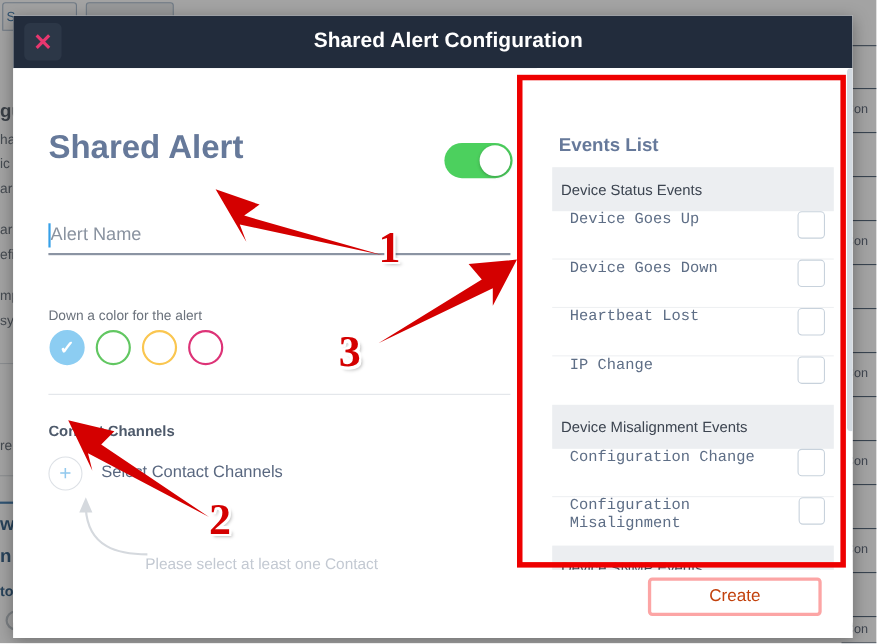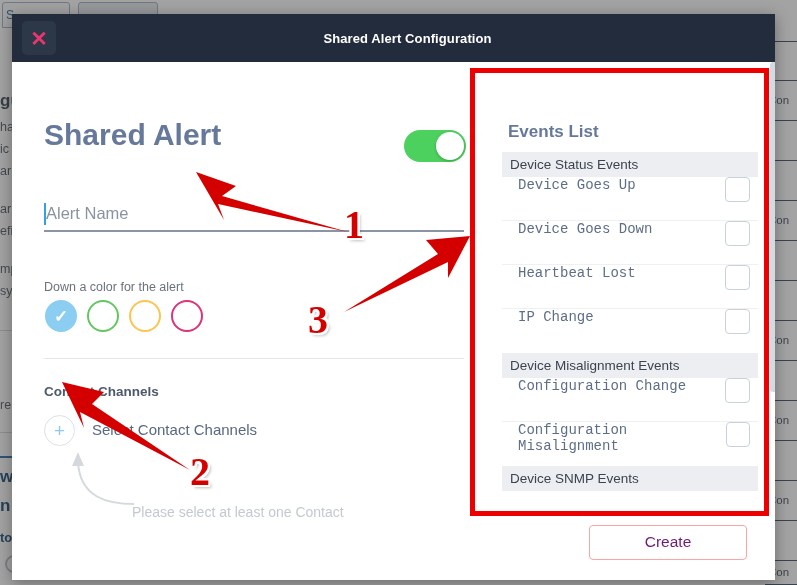--- a/index.html
+++ b/index.html
@@ -120,21 +120,21 @@
     height: 48px;
     background: #222c3c;
     display: flex;
     align-items: center;
   }
   .modal-title {
     position: absolute;
     left: 0; right: 0;
     text-align: center;
     color: #ffffff;
-    font-size: 13px;
+    font-size: 19px;
     font-weight: bold;
     letter-spacing: 0.1px;
     margin-left: 28px;
   }
   .close-btn {
     position: absolute;
     left: 10px;
     top: 7px;
     width: 34px;
     height: 34px;
@@ -339,21 +339,21 @@
   }
   .events-list {
     position: absolute;
     left: 14px;
     top: 90px;
     width: 256px;
     height: 428px;
   }
   .group-head {
     box-sizing: border-box;
-    height: 25px;
+    height: 40px;
     background: #eceef1;
     color: #3c4450;
     font-size: 13.5px;
     display: flex;
     align-items: center;
     padding-left: 8px;
   }
   .event-row {
     box-sizing: border-box;
     height: 44px;
@@ -432,22 +432,22 @@
     align-items: center;
     justify-content: center;
     cursor: pointer;
     font-family: "Liberation Sans", sans-serif;
   }
   .btn-cancel {
     border: 1px solid #5b6472;
     color: #8d95a1;
   }
   .btn-create {
-    border: 1px solid #fca5a5;
-    color: #701a75;
+    border: 3px solid #fca5a5;
+    color: #c2410c;
   }
 
   
   .anno-layer {
     position: absolute;
     inset: 0;
     pointer-events: none;
   }
   .anno-num {
     position: absolute;

